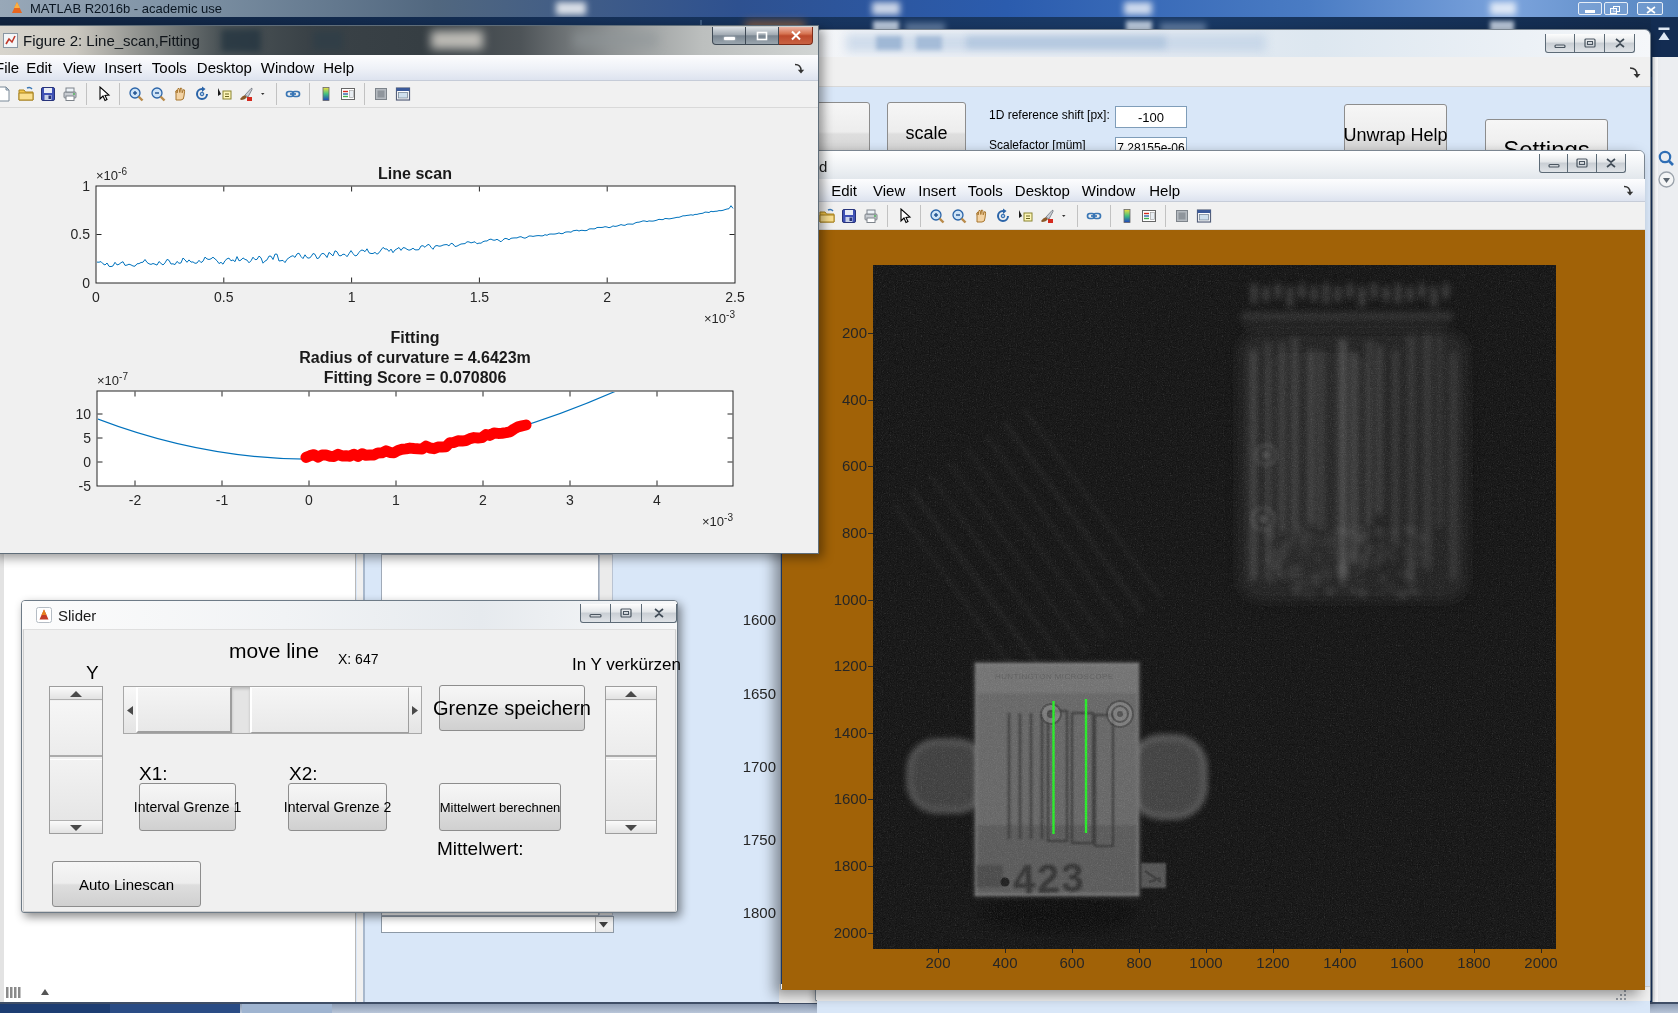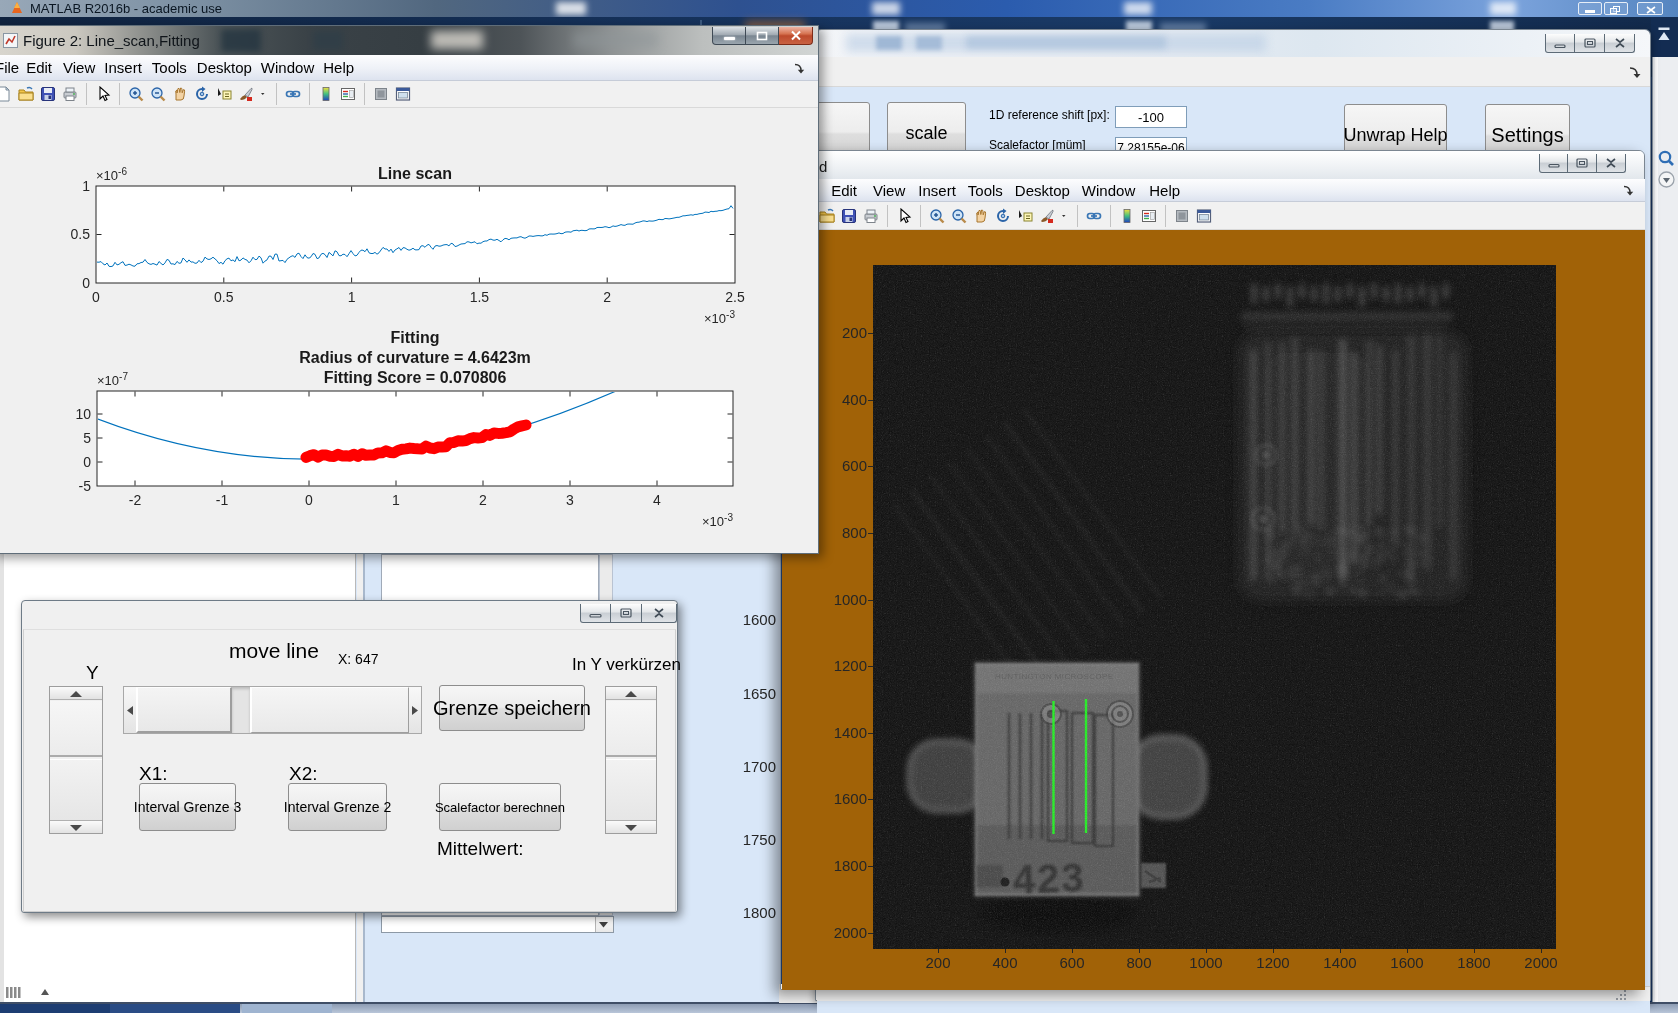--- a/index.html
+++ b/index.html
@@ -142,21 +142,21 @@
 
  <div class="abs" style="left:1px;top:57px;width:833px;height:928px;background:#d9e7f8">
 
    <div class="btn7" style="left:-27px;top:15px;width:80px;height:62px"></div>
    <div class="btn7" style="left:70px;top:15px;width:79px;height:62px;font-size:18px">scale</div>
    <span class="abs" style="left:172px;top:21px;font-size:12px;color:#000">1D reference shift [px]:</span>
    <div class="abs" style="left:298px;top:19px;width:72px;height:22px;background:#fff;border:1px solid #7f9db9;text-align:center;font-size:13px;line-height:21px">-100</div>
    <span class="abs" style="left:172px;top:51px;font-size:12px;color:#000">Scalefactor [müm]</span>
    <div class="abs" style="left:298px;top:50px;width:72px;height:22px;background:#fff;border:1px solid #7f9db9;text-align:center;font-size:12px;line-height:20px">7.28155e-06</div>
    <div class="btn7" style="left:527px;top:17px;width:103px;height:62px;font-size:18px">Unwrap Help</div>
-   <div class="btn7" style="left:668px;top:17px;width:85px;height:62px;font-size:20px">Settings</div>
+   <div class="btn7" style="left:668px;top:32px;width:123px;height:62px;font-size:24px">Settings</div>
  </div>
 
  <div class="abs" style="left:1px;top:956px;width:833px;height:15px;background:#f0f0f0;border-top:1px solid #d0d0d0">
    <svg class="abs" style="right:22px;top:3px" width="12" height="11">
         <g fill="#9aa0a8">
           <rect x="8" y="0" width="2" height="2"></rect>
           <rect x="8" y="4" width="2" height="2"></rect>
           <rect x="8" y="8" width="2" height="2"></rect>
           <rect x="4" y="4" width="2" height="2"></rect>
           <rect x="4" y="8" width="2" height="2"></rect>
@@ -809,20 +809,28 @@
         <rect x="97" y="284" width="634" height="93"></rect>
       </clipPath>
   <g clip-path="url(#fitclip)">
    <path d="M97,311 Q340,404 615,283" fill="none" stroke="#0072bd" stroke-width="1.2"></path>
    <path d="M305,349.4 L309,347.7 L313,346.7 L317,349.1 L321,347.0 L325,347.0 L329,348.2 L333,348.4 L337,346.3 L341,347.9 L345,347.8 L349,348.2 L353,346.2 L357,348.4 L361,345.7 L365,347.3 L369,347.0 L373,346.9 L377,344.9 L381,344.8 L385,342.8 L389,344.4 L393,344.7 L397,342.5 L401,341.3 L405,340.9 L409,340.1 L413,340.5 L417,340.8 L421,341.0 L425,338.1 L429,340.0 L433,340.7 L437,339.1 L441,338.9 L445,338.7 L449,334.7 L453,334.4 L457,332.8 L461,333.1 L465,332.5 L469,330.6 L473,329.6 L477,330.0 L481,329.6 L485,326.5 L489,327.4 L493,325.0 L497,325.4 L501,325.2 L505,324.6 L509,323.9 L513,321.0 L517,318.9 L521,317.9 L525,317.0" fill="none" stroke="#f00" stroke-width="11" stroke-linejoin="round" stroke-linecap="round"></path>
   </g>
  </svg>
 </div>
 
 <div class="abs" style="left:21px;top:600px;width:657px;height:313px;border:1px solid #6e7b87;border-radius:4px 4px 3px 3px;background:#f0f0f0;box-shadow:3px 4px 10px rgba(0,0,0,.45)">
+ <div class="abs" style="left:0;top:0;width:655px;height:28px;border-radius:3px 3px 0 0;background:linear-gradient(90deg,#fcfcfc,#f1f3f5 40%,#e6eaee 70%,#f7f8f9)">
+  <svg class="abs" style="left:14px;top:6px" width="16" height="16">
+        <rect x="0.5" y="0.5" width="15" height="15" rx="2" fill="#fff" stroke="#b5bcc4"></rect>
+        <polygon points="8,2.5 12.5,12.5 3.5,12.5" fill="#c33d28"></polygon>
+        <polygon points="8,2.5 10.5,8 5.5,8" fill="#e8831e"></polygon>
+      </svg>
+  <span class="abs" style="left:36px;top:6px;font-size:15px;color:#1a1a1a">Slider</span>
+ </div>
  <div class="glassbtns" style="left:558px;top:3px">
   <div class="gb" style="width:31px;border-radius:0 0 0 3px">
         <svg width="13" height="9">
           <rect x="1" y="5.5" width="11" height="2.5" rx="1" fill="none" stroke="#4a5560" stroke-width="1.2"></rect>
         </svg>
       </div>
   <div class="gb" style="width:31px;border-left:none">
         <svg width="12" height="10">
           <rect x="1" y="1" width="10" height="8" rx="1" fill="none" stroke="#4a5560" stroke-width="1.2"></rect>
           <rect x="3.5" y="3.5" width="5" height="3" fill="none" stroke="#4a5560" stroke-width="1"></rect>
@@ -885,18 +893,19 @@
    <div class="abs" style="left:0;top:133px;width:50px;height:13px;background:linear-gradient(#fafafa,#e2e2e2);border-top:1px solid #b0b0b0">
           <svg class="abs" style="left:19px;top:4px" width="12" height="7">
             <polygon points="0,0 12,0 6,6" fill="#4a4a4a"></polygon>
           </svg>
         </div>
   </div>
 
   <span class="abs" style="left:115px;top:133px;font-size:19px">X1:</span>
   <span class="abs" style="left:265px;top:133px;font-size:19px">X2:</span>
 
-  <div class="btn7" style="left:115px;top:153px;width:97px;height:48px;font-size:14px">Interval Grenze 3</div>
+  <div class="btn7" style="left:115px;top:153px;width:97px;height:48px;font-size:14px">Interval Grenze 1</div>
   <div class="btn7" style="left:264px;top:153px;width:99px;height:48px;font-size:14px">Interval Grenze 2</div>
-  <div class="btn7" style="left:415px;top:153px;width:122px;height:48px;font-size:13px">Scalefactor berechnen</div>
+  <div class="btn7" style="left:415px;top:153px;width:122px;height:48px;font-size:13px">Mittelwert berechnen</div>
   <span class="abs" style="left:413px;top:208px;font-size:19px">Mittelwert:</span>
+  <div class="btn7" style="left:28px;top:231px;width:149px;height:46px;font-size:15px">Auto Linescan</div>
  </div>
 </div>
 
 </body></html>

